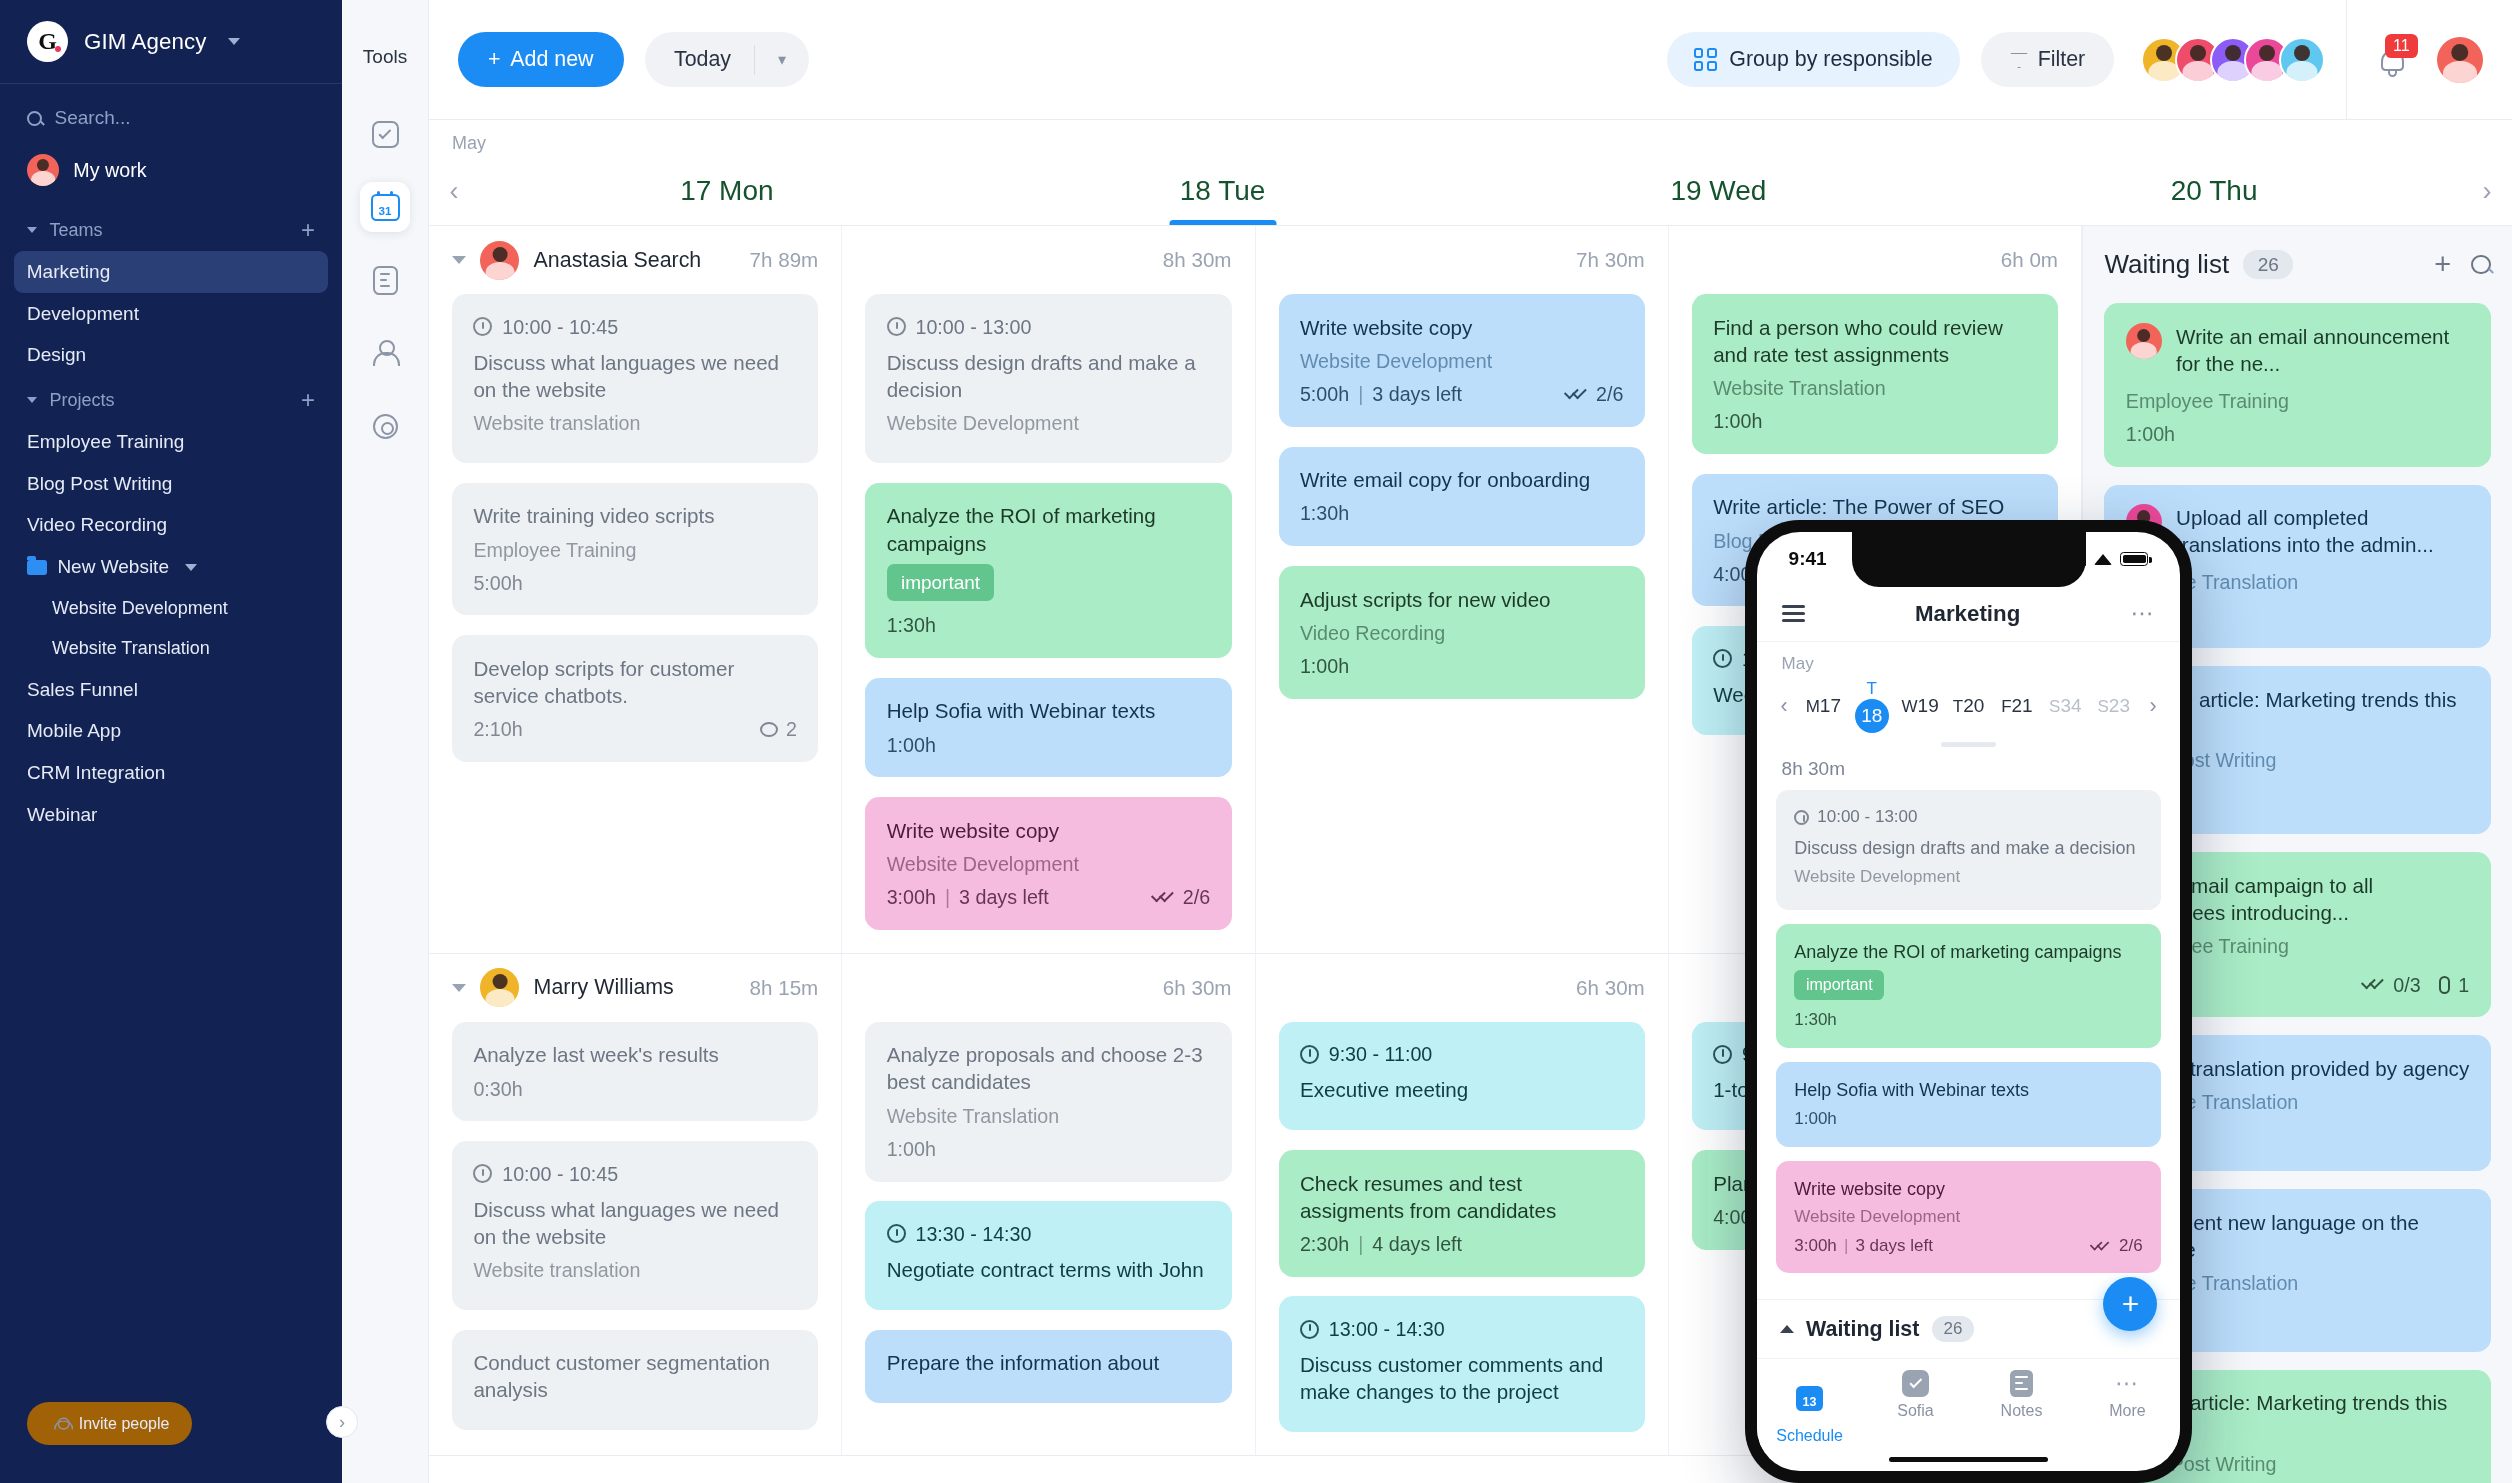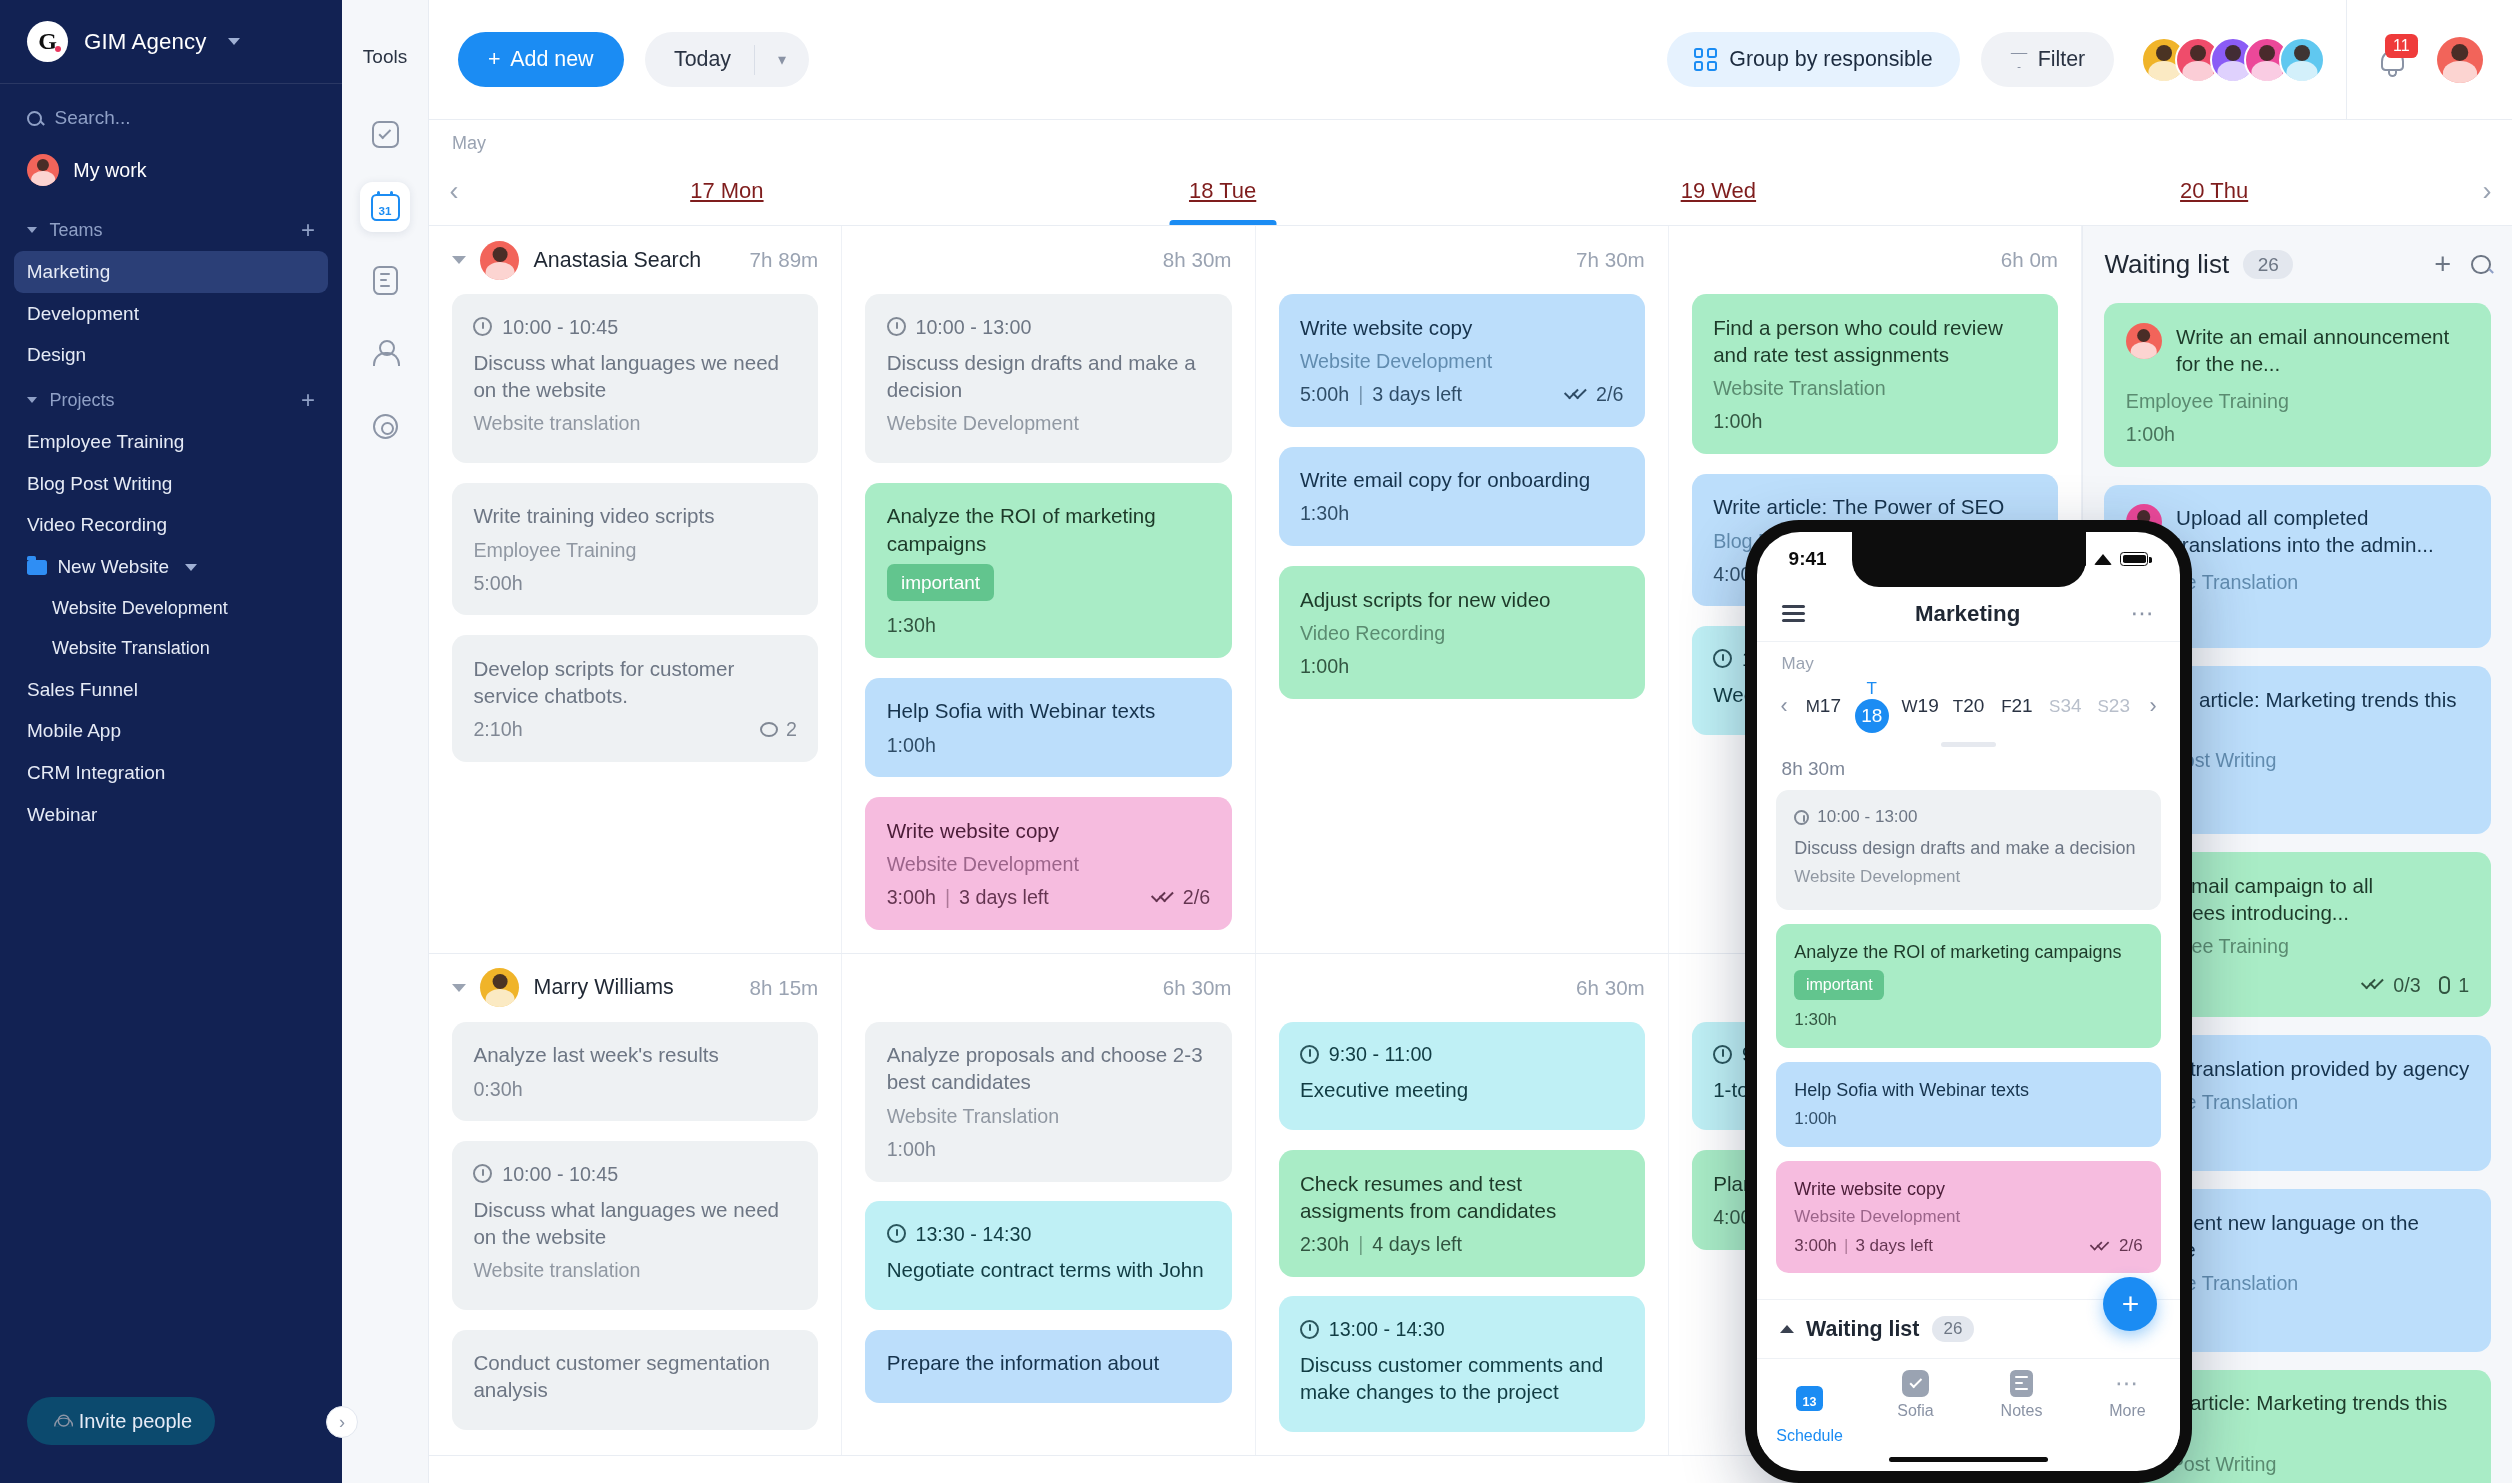--- a/index.html
+++ b/index.html
@@ -87,22 +87,22 @@
   .folder {
     width: 19.7px; height: 15px; background: #2f8ef4; border-radius: 2.7px;
     position: relative; flex: 0 0 auto;
   }
   .folder::before {
     content: ""; position: absolute; top: -3.6px; left: 0; width: 9px;
     height: 4.5px; background: #2f8ef4; border-radius: 1.8px 1.8px 0 0;
   }
   .invite {
     position: absolute; left: 27px; bottom: 39px; display: flex;
-    align-items: center; gap: 10.7px; background: #0c4a6e; border-radius: 893px;
-    padding: 12.5px 23px; font-size: 20px; color: #e6ebf6; cursor: pointer;
+    align-items: center; gap: 10.7px; background: #a16207; border-radius: 893px;
+    padding: 12.5px 23px; font-size: 16px; color: #e6ebf6; cursor: pointer;
   }
   .sb-collapse {
     position: absolute; right: 0px; bottom: 46px; width: 32px; height: 32px;
     border-radius: 50%; background: #fff; border: 0.9px solid #e2e7ef;
     display: flex; align-items: center; justify-content: center;
     color: #8a93a5; font-size: 18px; transform: translateX(50%); z-index: 6;
   }
 
   
   .tools {
@@ -215,21 +215,21 @@
   
   .datehdr { border-bottom: 0.9px solid #e9edf3; background: #fff; position: relative; }
   .month { font-size: 18px; color: #9aa3b2; padding: 12.5px 0 3.6px 23px; }
   .days { display: flex; align-items: stretch; height: 68px; }
   .navarrow {
     width: 50px; display: flex; align-items: center; justify-content: center;
     color: #9aa3b2; font-size: 27px; cursor: pointer; flex: 0 0 50px;
   }
   .daycell {
     flex: 1 1 0; display: flex; align-items: center; justify-content: center;
-    font-size: 22px; color: #7f1d1d; position: relative; cursor: pointer; text-decoration: underline;
+    font-size: 28px; color: #14532d; position: relative; cursor: pointer;
   }
   .daycell.active::after {
     content: ""; position: absolute; bottom: 0; left: 50%; transform: translateX(-50%);
     width: 107px; height: 5.4px; background: #1b8cf3; border-radius: 3.6px 3.6px 0 0;
   }
 
   
   .board { flex: 1; display: flex; min-height: 0; }
   .cols { flex: 1; overflow: hidden; position: relative; }
   .person-row { border-bottom: 0.9px solid #e9edf3; }

